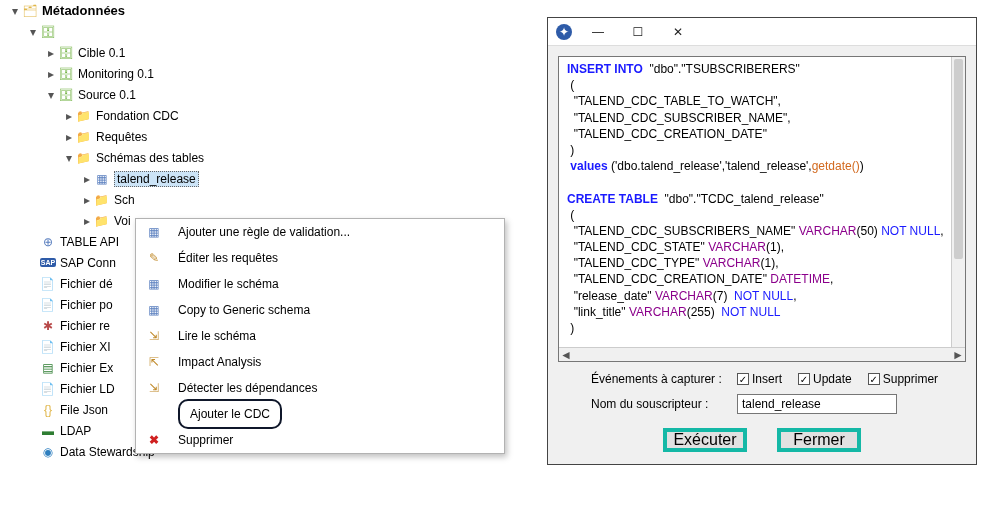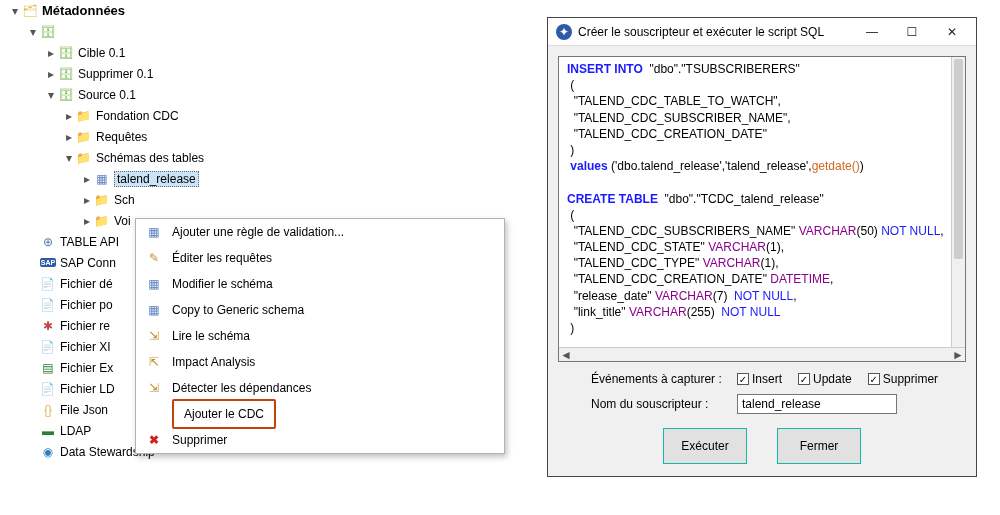--- a/index.html
+++ b/index.html
@@ -59,24 +59,24 @@
     box-shadow: 2px 3px 6px rgba(0,0,0,.25);
     z-index:10;
   }
   .cmenu-row {
     display:flex;
     align-items:center;
     height:26px;
     padding:0 10px 0 6px;
   }
   .cmenu-row .micon { width:24px; display:inline-flex; justify-content:center; align-items:center; }
-  .cmenu-row .mlabel { margin-left:6px; }
+  .cmenu-row .mlabel { margin-left:12px; }
   .cmenu-row.hl .mlabel {
-    border:2px solid #c2410c;
-    border-radius:2px;
+    border:2px solid #0f172a;
+    border-radius:10px;
     padding:6px 10px;
   }
 
   
   .dialog {
     position:absolute;
     left:547px;
     top:17px;
     width:430px;
     border:1px solid #444;
@@ -120,21 +120,21 @@
   .vtrack{position:absolute; right:0; top:0; bottom:14px; width:14px; background:#f0f0f0; border-left:1px solid #ccc;}
   .vthumb{position:absolute; left:2px; right:2px; top:2px; height:200px; background:#cdcdcd; border-radius:2px;}
 
   .form-row { display:flex; align-items:center; padding:4px 12px; gap:6px; }
   .form-label { width:140px;margin-left:31px; }
   .chk { display:inline-flex; align-items:center; gap:3px; margin-right:10px; }
   .chkbox { width:12px; height:12px; border:1px solid #555; display:inline-flex; align-items:center; justify-content:center; font-size:10px; background:#fff;}
   .txt { border:1px solid #767676; background:#fff; height:20px; padding:1px 4px; width:160px; font-family:inherit; font-size:12px;}
 
   .btnrow { display:flex; justify-content:center; gap:30px; padding:10px 0 12px 0; }
-  .btn { min-width:84px; height:36px; border:1px solid #14b8a6; background:#e1e1e1; display:inline-flex; align-items:center; justify-content:center; font-family:inherit; font-size:12px;}
+  .btn { min-width:84px; height:24px; border:4px solid #14b8a6; background:#e1e1e1; display:inline-flex; align-items:center; justify-content:center; font-family:inherit; font-size:16px;}
 </style>
 </head>
 <body>
 
 <div class="tree">
   <div class="tree-row">
     <span class="twisty">▾</span>
       <span class="icon ic-folder">🗂</span>
     <span class="label bold">Métadonnées</span>
   </div>
@@ -148,21 +148,21 @@
       <span class="indent"></span>
       <span class="twisty">▸</span>
       <span class="icon ic-db">🗄</span>
     <span class="label">Cible 0.1</span>
   </div>
   <div class="tree-row">
     <span class="indent"></span>
       <span class="indent"></span>
       <span class="twisty">▸</span>
       <span class="icon ic-db">🗄</span>
-    <span class="label">Supprimer 0.1</span>
+    <span class="label">Monitoring 0.1</span>
   </div>
   <div class="tree-row">
     <span class="indent"></span>
       <span class="indent"></span>
       <span class="twisty">▾</span>
       <span class="icon ic-db">🗄</span>
     <span class="label">Source 0.1</span>
   </div>
   <div class="tree-row">
     <span class="indent"></span>
@@ -320,21 +320,20 @@
   </div>
   <div class="cmenu-row">
     <span class="micon" style="color:#d02020;font-weight:bold">✖</span>
     <span class="mlabel">Supprimer</span>
   </div>
 </div>
 
 <div class="dialog">
   <div class="titlebar">
     <span class="ticon">✦</span>
-    <span class="ttext">Créer le souscripteur et exécuter le script SQL</span>
     <span class="winbtn">—</span>
     <span class="winbtn">☐</span>
     <span class="winbtn close">✕</span>
   </div>
 
   <div class="sqlarea-wrap">
     <div class="sqlarea" id="sqlpane"><span class="sql-kw">INSERT INTO</span>  "dbo"."TSUBSCRIBERERS"
  (
   "TALEND_CDC_TABLE_TO_WATCH",
   "TALEND_CDC_SUBSCRIBER_NAME",

